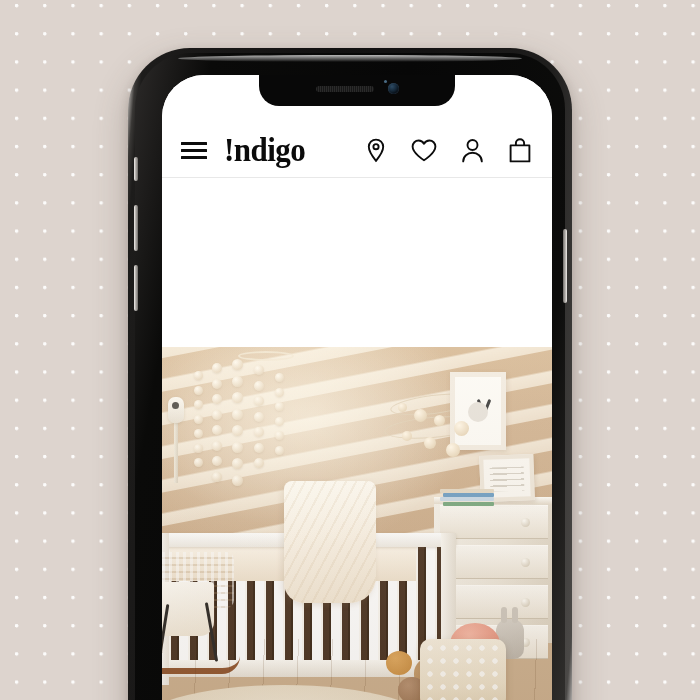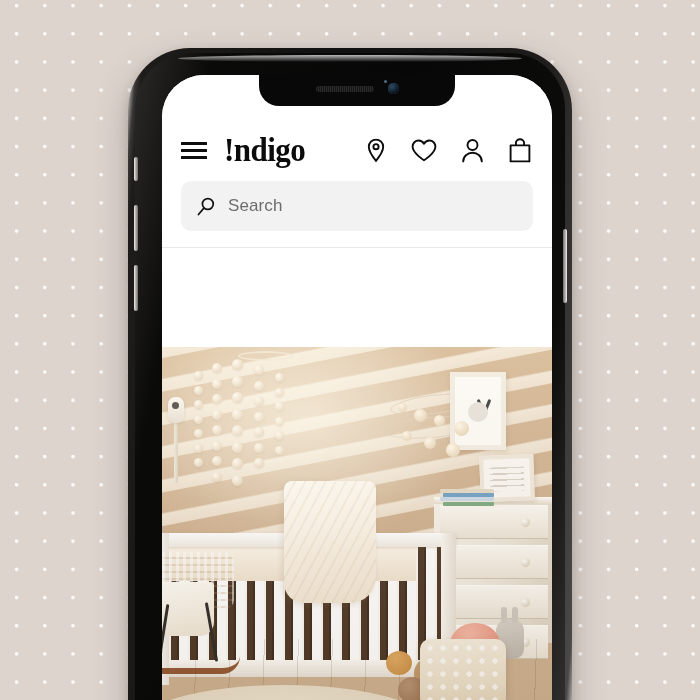--- a/index.html
+++ b/index.html
@@ -391,29 +391,20 @@
               <div class="hdr-icon">
                 <svg width="22" height="25" viewBox="0 0 22 25" fill="none" stroke="#0c0c0c" stroke-width="1.9" stroke-linejoin="round">
                   <path d="M1.6 7.4h18.8v16H1.6z"></path>
                   <path d="M6.9 7.4V5.1C6.9 2.9 8.7 1.2 11 1.2s4.1 1.7 4.1 3.9v2.3"></path>
                 </svg>
               </div>
 
             </div>
           </div>
 
-          <div id="search-wrap">
-            <div id="search-box">
-              <svg width="21" height="21" viewBox="0 0 21 21" fill="none" stroke="#131313" stroke-width="1.9" stroke-linecap="round">
-                <circle cx="12" cy="7.8" r="6"></circle>
-                <path d="M7.6 12.3 1.6 19.4"></path>
-              </svg>
-              <input id="search-input" type="text" placeholder="Search" style="">
-            </div>
-          </div>
 
           <div id="header-divider"></div>
           <div id="header-spacer"></div>
         </div>
 
         <div id="hero">
 
           <div class="layer" id="wall"></div>
           <div class="layer" id="wall-glow"></div>
           <div class="layer" id="stripes"></div>

